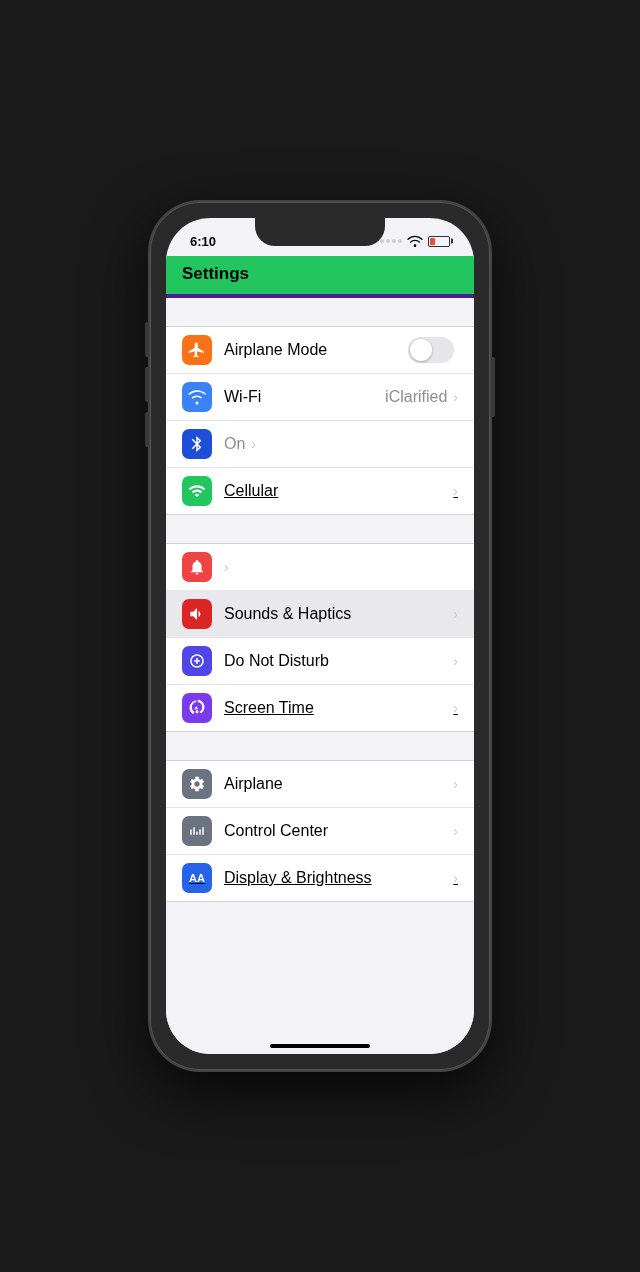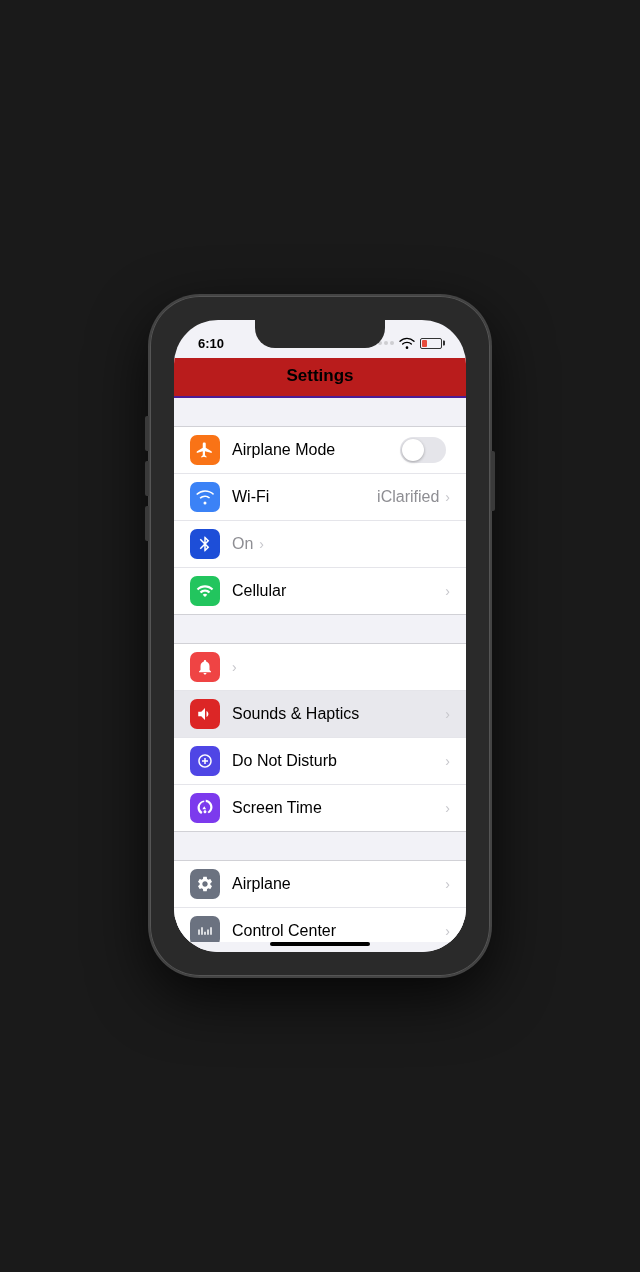--- a/index.html
+++ b/index.html
@@ -8,24 +8,24 @@
       background: #1a1a1a;
       display: flex;
       justify-content: center;
       align-items: center;
       min-height: 100vh;
       font-family: -apple-system, BlinkMacSystemFont, 'Helvetica Neue', Arial, sans-serif;
     }
 
     .phone-outer {
       width: 340px;
-      height: 680px;
+      height: 868px;
       background: #2a2a2a;
       border-radius: 50px;
-      padding: 24px;
+      padding: 16px;
       box-shadow: 0 0 0 2px #444, 0 20px 60px rgba(0,0,0,0.8), inset 0 0 0 1px #555;
       position: relative;
     }
 
     
     .phone-outer::before {
       content: '';
       position: absolute;
       left: -5px;
       top: 120px;
@@ -135,24 +135,24 @@
 
     
     .screen-content {
       height: calc(100% - 38px);
       overflow: hidden;
       background: #f2f2f7;
     }
 
     
     .nav-header {
-      background: #b91c1c;
-      text-align: center;
+      background: #22c55e;
+      text-align: left;
       padding: 8px 16px 10px;
-      border-bottom: 2px solid #4c1d95;
+      border-bottom: 4px solid #4c1d95;
     }
 
     .nav-title {
       font-size: 17px;
       font-weight: 600;
       color: #000;
     }
 
     
     .settings-scroll {
@@ -177,20 +177,21 @@
       position: relative;
       cursor: pointer;
     }
 
     .settings-row.highlighted {
       background: #e8e8ed;
     }
 
     .settings-row:last-child {
       border-bottom: none;
+      text-decoration: underline;
     }
 
     .row-icon {
       width: 30px;
       height: 30px;
       border-radius: 7px;
       margin-right: 12px;
       display: flex;
       align-items: center;
       justify-content: center;

